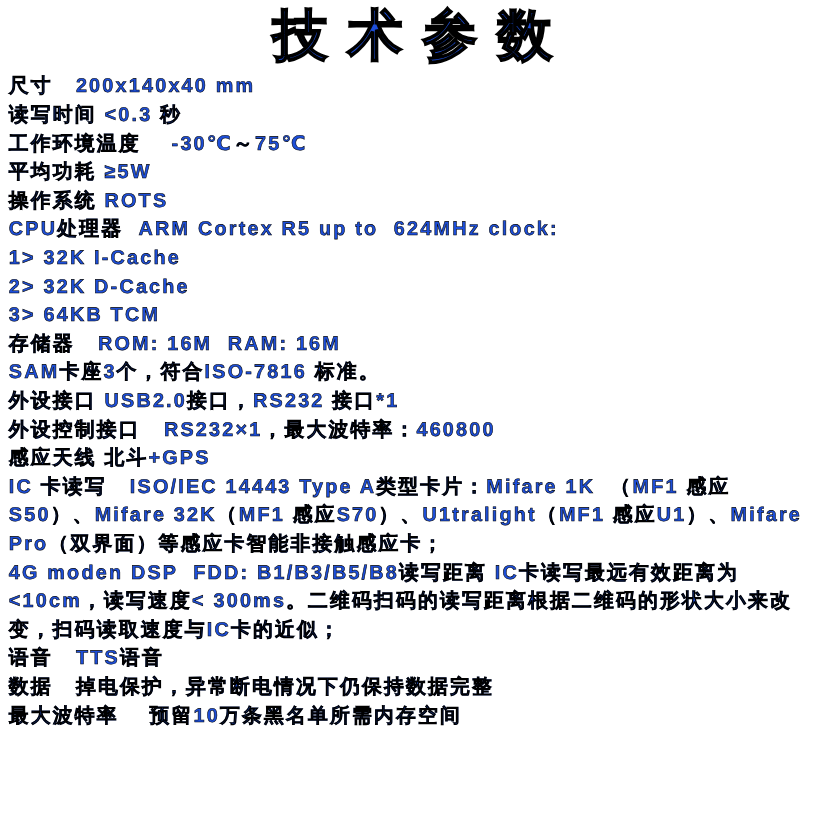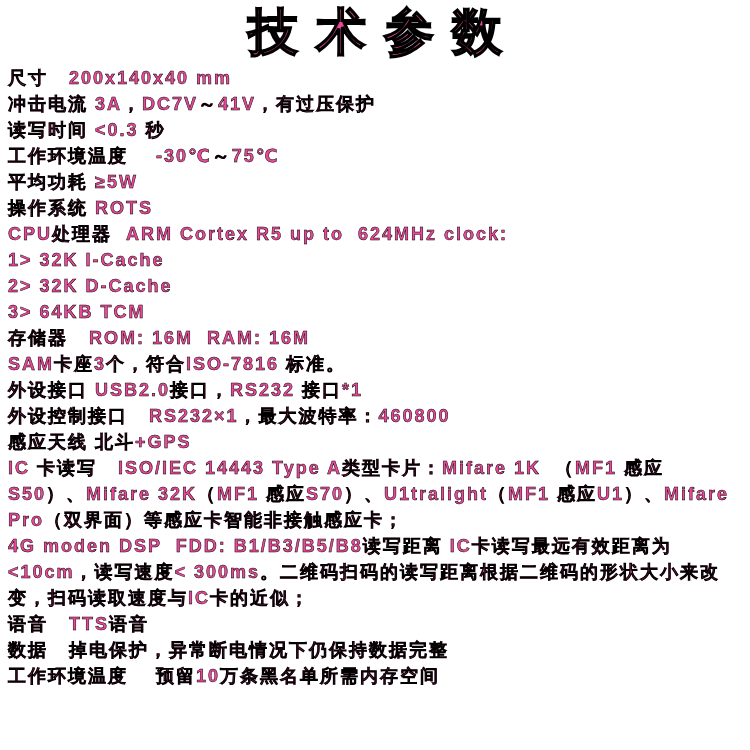--- a/index.html
+++ b/index.html
@@ -4,21 +4,21 @@
 <style>
   html, body {
     margin: 0;
     padding: 0;
     background: #ffffff;
   }
   .doc {
     width: 750px;
     height: 750px;
     background: #ffffff;
-    color: #ec4899;
+    color: #1d4ed8;
     font-family: "Liberation Sans", "DejaVu Sans", sans-serif;
     font-weight: bold;
     overflow: hidden;
     box-sizing: border-box;
   }
   .title {
     margin: 4px 0 3px 0;
     padding-left: 18px; 
     text-align: center;
     font-size: 50px;
@@ -41,33 +41,32 @@
     -webkit-text-stroke: 0.5px #000000;
   }
 </style>
 </head>
 <body>
 
 <div class="doc">
   <h1 class="title">技术参数</h1>
   <div class="specs">
     <p class="spec-line">尺寸   200x140x40 mm</p>
-    <p class="spec-line">冲击电流 3A，DC7V～41V，有过压保护</p>
     <p class="spec-line">读写时间 &lt;0.3 秒</p>
     <p class="spec-line">工作环境温度    -30℃～75℃</p>
     <p class="spec-line">平均功耗 ≥5W</p>
     <p class="spec-line">操作系统 ROTS</p>
     <p class="spec-line">CPU处理器  ARM Cortex R5 up to  624MHz clock:</p>
     <p class="spec-line">1&gt; 32K I-Cache</p>
     <p class="spec-line">2&gt; 32K D-Cache</p>
     <p class="spec-line">3&gt; 64KB TCM</p>
     <p class="spec-line">存储器   ROM: 16M  RAM: 16M</p>
     <p class="spec-line">SAM卡座3个，符合ISO-7816 标准。</p>
     <p class="spec-line">外设接口 USB2.0接口，RS232 接口*1</p>
     <p class="spec-line">外设控制接口   RS232×1，最大波特率：460800</p>
     <p class="spec-line">感应天线 北斗+GPS</p>
     <p class="spec-line">IC 卡读写   ISO/IEC 14443 Type A类型卡片：Mifare 1K  （MF1 感应S50）、Mifare 32K（MF1 感应S70）、U1tralight（MF1 感应U1）、Mifare Pro（双界面）等感应卡智能非接触感应卡；</p>
     <p class="spec-line">4G moden DSP  FDD: B1/B3/B5/B8读写距离 IC卡读写最远有效距离为&lt;10cm，读写速度&lt; 300ms。二维码扫码的读写距离根据二维码的形状大小来改变，扫码读取速度与IC卡的近似；</p>
     <p class="spec-line">语音   TTS语音</p>
     <p class="spec-line">数据   掉电保护，异常断电情况下仍保持数据完整</p>
-    <p class="spec-line">工作环境温度    预留10万条黑名单所需内存空间</p>
+    <p class="spec-line">最大波特率    预留10万条黑名单所需内存空间</p>
   </div>
 </div>
 
 </body></html>

